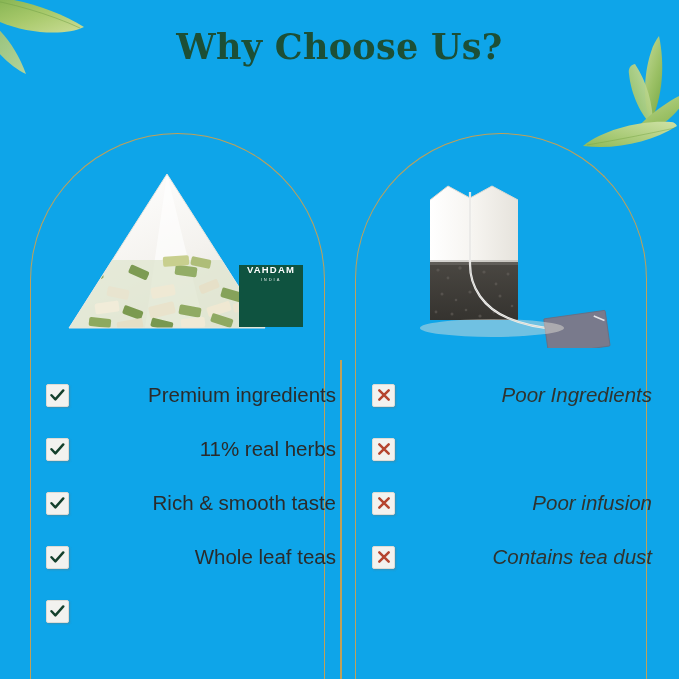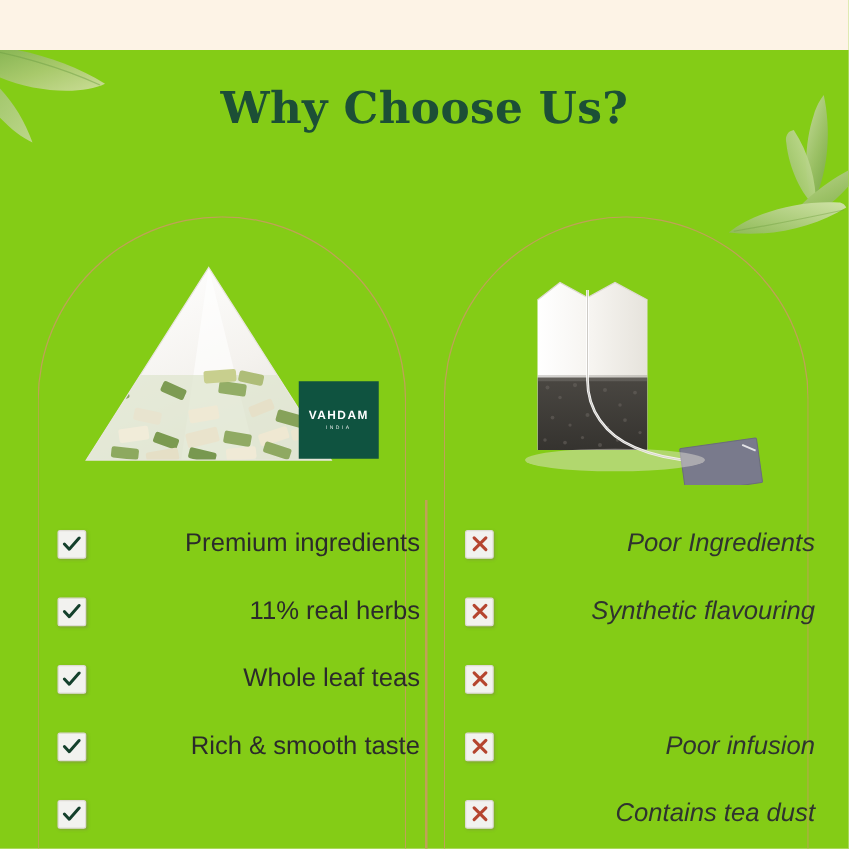--- a/index.html
+++ b/index.html
@@ -3,21 +3,21 @@
 <meta charset="utf-8">
 <style>
   html,body{margin:0;padding:0;}
   body{
     width:679px;height:679px;
     background:#fdf3e6;
     font-family:"Liberation Sans", sans-serif;
     overflow:hidden;
     position:relative;
   }
-  #stage{position:absolute;inset:0;background:#84cc16;overflow:hidden;margin-top:40px;}
+  #stage{position:absolute;inset:0;background:#0ea5e9;overflow:hidden;}
 
   
   .leaf-wrap{position:absolute;pointer-events:none;}
   .leaf-tl{left:-8px;top:-6px;width:130px;height:90px;}
   .leaf-tr{right:-4px;top:30px;width:110px;height:150px;}
 
   
   .title{
     position:absolute;left:0;right:0;top:26px;
     text-align:center;
@@ -48,21 +48,21 @@
   }
 
   
   .prod{position:absolute;}
   .prod-left{left:55px;top:168px;width:245px;height:175px;}
   .prod-right{left:400px;top:168px;width:235px;height:180px;}
 
   .brandbox{
     position:absolute;left:239px;top:265px;width:64px;height:62px;
     background:#0f5340;
-    display:flex;flex-direction:column;align-items:center;justify-content:center;
+    display:flex;flex-direction:column;align-items:center;
     color:#ffffff;
   }
   .brandbox .bname{
     font-family:"Liberation Sans", sans-serif;
     font-size:9.5px;letter-spacing:1.2px;font-weight:600;line-height:1;
   }
   .brandbox .bsub{
     font-family:"Liberation Sans", sans-serif;
     font-size:4px;letter-spacing:2px;margin-top:3px;opacity:.9;line-height:1;
   }
@@ -268,30 +268,30 @@
       </span>
       <span class="label">11% real herbs</span>
     </div>
 
     <div class="item">
       <span class="box">
         <svg width="15" height="13" viewBox="0 0 15 13">
             <path d="M1.5,6.2 L5.4,10.4 L13.3,1.4" fill="none" stroke="#14402c" stroke-width="2.4" stroke-linecap="round" stroke-linejoin="round"></path>
           </svg>
       </span>
+      <span class="label">Rich &amp; smooth taste</span>
+    </div>
+
+    <div class="item">
+      <span class="box">
+        <svg width="15" height="13" viewBox="0 0 15 13">
+            <path d="M1.5,6.2 L5.4,10.4 L13.3,1.4" fill="none" stroke="#14402c" stroke-width="2.4" stroke-linecap="round" stroke-linejoin="round"></path>
+          </svg>
+      </span>
       <span class="label">Whole leaf teas</span>
-    </div>
-
-    <div class="item">
-      <span class="box">
-        <svg width="15" height="13" viewBox="0 0 15 13">
-            <path d="M1.5,6.2 L5.4,10.4 L13.3,1.4" fill="none" stroke="#14402c" stroke-width="2.4" stroke-linecap="round" stroke-linejoin="round"></path>
-          </svg>
-      </span>
-      <span class="label">Rich &amp; smooth taste</span>
     </div>
 
     <div class="item">
       <span class="box">
         <svg width="15" height="13" viewBox="0 0 15 13">
             <path d="M1.5,6.2 L5.4,10.4 L13.3,1.4" fill="none" stroke="#14402c" stroke-width="2.4" stroke-linecap="round" stroke-linejoin="round"></path>
           </svg>
       </span>
     </div>
 
@@ -301,50 +301,42 @@
 
     <div class="item">
       <span class="box">
         <svg width="14" height="14" viewBox="0 0 14 14">
             <path d="M2.3,2.3 L11.7,11.7 M11.7,2.3 L2.3,11.7" fill="none" stroke="#b5452f" stroke-width="2.5" stroke-linecap="round"></path>
           </svg>
       </span>
       <span class="label">Poor Ingredients</span>
     </div>
 
+
     <div class="item">
       <span class="box">
         <svg width="14" height="14" viewBox="0 0 14 14">
             <path d="M2.3,2.3 L11.7,11.7 M11.7,2.3 L2.3,11.7" fill="none" stroke="#b5452f" stroke-width="2.5" stroke-linecap="round"></path>
           </svg>
       </span>
-      <span class="label">Synthetic flavouring</span>
     </div>
 
     <div class="item">
       <span class="box">
         <svg width="14" height="14" viewBox="0 0 14 14">
             <path d="M2.3,2.3 L11.7,11.7 M11.7,2.3 L2.3,11.7" fill="none" stroke="#b5452f" stroke-width="2.5" stroke-linecap="round"></path>
           </svg>
       </span>
+      <span class="label">Poor infusion</span>
     </div>
 
     <div class="item">
       <span class="box">
         <svg width="14" height="14" viewBox="0 0 14 14">
             <path d="M2.3,2.3 L11.7,11.7 M11.7,2.3 L2.3,11.7" fill="none" stroke="#b5452f" stroke-width="2.5" stroke-linecap="round"></path>
           </svg>
       </span>
-      <span class="label">Poor infusion</span>
-    </div>
-
-    <div class="item">
-      <span class="box">
-        <svg width="14" height="14" viewBox="0 0 14 14">
-            <path d="M2.3,2.3 L11.7,11.7 M11.7,2.3 L2.3,11.7" fill="none" stroke="#b5452f" stroke-width="2.5" stroke-linecap="round"></path>
-          </svg>
-      </span>
       <span class="label">Contains tea dust</span>
     </div>
 
   </div>
 
 </div>
 
 </body></html>

